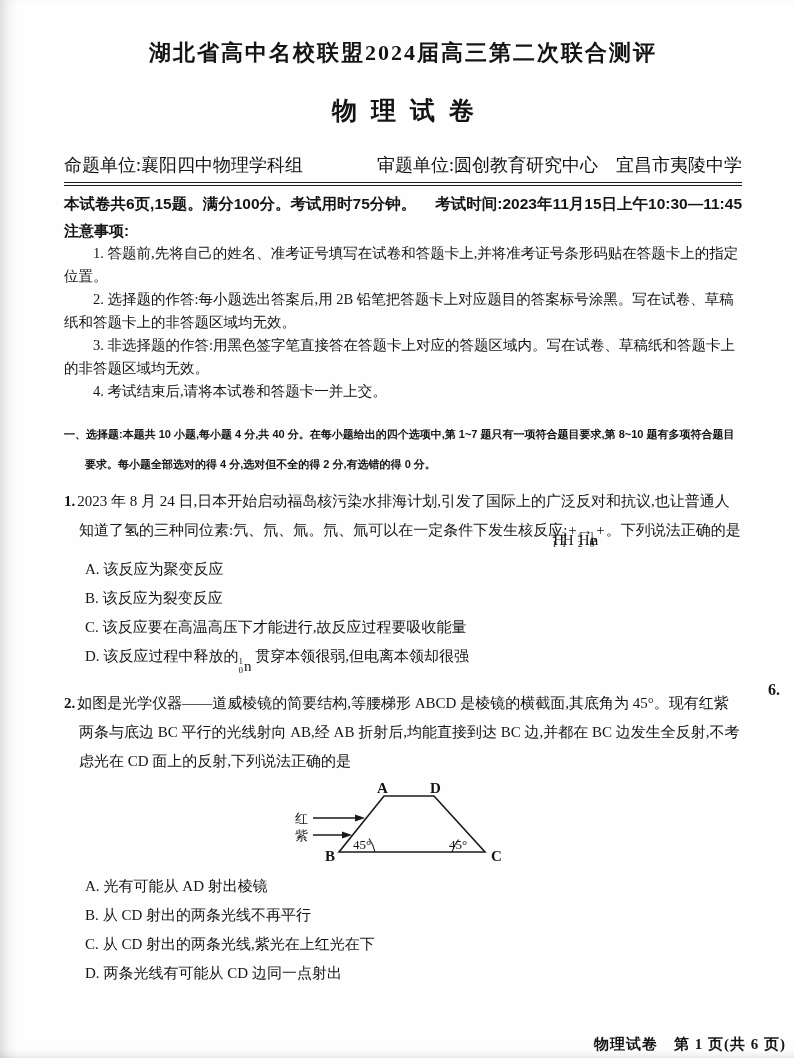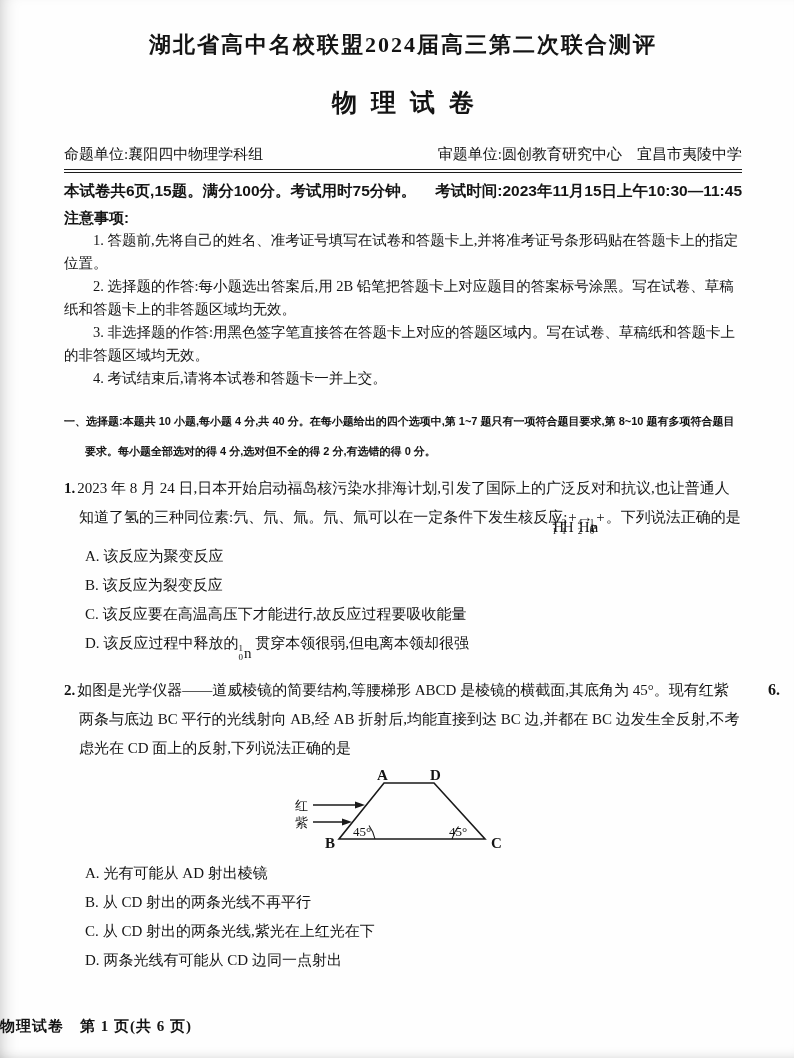--- a/index.html
+++ b/index.html
@@ -6,36 +6,36 @@
   .page{
     position:relative;
     width:794px;height:1058px;
     background:#fefefe;
     overflow:hidden;
     color:#141414;
     font-family:"Liberation Serif","DejaVu Serif",serif;
     font-size:15px;
     box-shadow:inset 14px 0 18px -14px rgba(0,0,0,.25), inset 0 -10px 14px -12px rgba(0,0,0,.18);
   }
-  .content{position:absolute;left:64px;top:0;width:678px;}
+  .content{position:absolute;left:64px;top:8px;width:678px;}
 
   .title{
     margin:30px 0 0 0;text-align:center;
     font-size:22px;font-weight:bold;letter-spacing:2px;
   }
   .subtitle{
     margin:26px 0 0 0;text-align:center;
     font-size:25px;font-weight:bold;letter-spacing:14px;text-indent:14px;
     font-family:"Liberation Sans","DejaVu Sans",sans-serif;
   }
 
   .info-band{margin-top:26px;}
   .unit-row{
     display:flex;justify-content:space-between;
-    font-size:15px;padding-bottom:5px;
+    font-size:18px;padding-bottom:5px;
   }
   .rule-double{border-bottom:4px double #1c1c1c;}
   .meta-row{
     display:flex;justify-content:space-between;
     font-family:"Liberation Sans","DejaVu Sans",sans-serif;
     font-weight:bold;font-size:15.5px;margin-top:8px;
   }
   .blessing{
     text-align:center;font-weight:bold;font-size:16px;margin-top:9px;
     font-family:"Liberation Sans","DejaVu Sans",sans-serif;
@@ -66,21 +66,21 @@
   .nuclide{display:inline-flex;align-items:center;vertical-align:-3px;}
   .prescripts{
     display:inline-flex;flex-direction:column;align-items:flex-end;
     font-size:9px;line-height:1.05;margin-right:1px;
   }
   .nsym{font-size:15px;}
 
   .figure-wrap{margin:6px 0 2px 225px;}
 
   .footer{
-    position:absolute;left:0;bottom:22px;width:786px;text-align:left;
+    position:absolute;left:0;bottom:4px;width:786px;text-align:right;
     font-weight:bold;font-size:15px;letter-spacing:1px;
   }
   .margin-artifact{
     position:absolute;right:14px;top:681px;
     font-weight:bold;font-size:16px;
   }
 </style>
 </head>
 <body>
 

